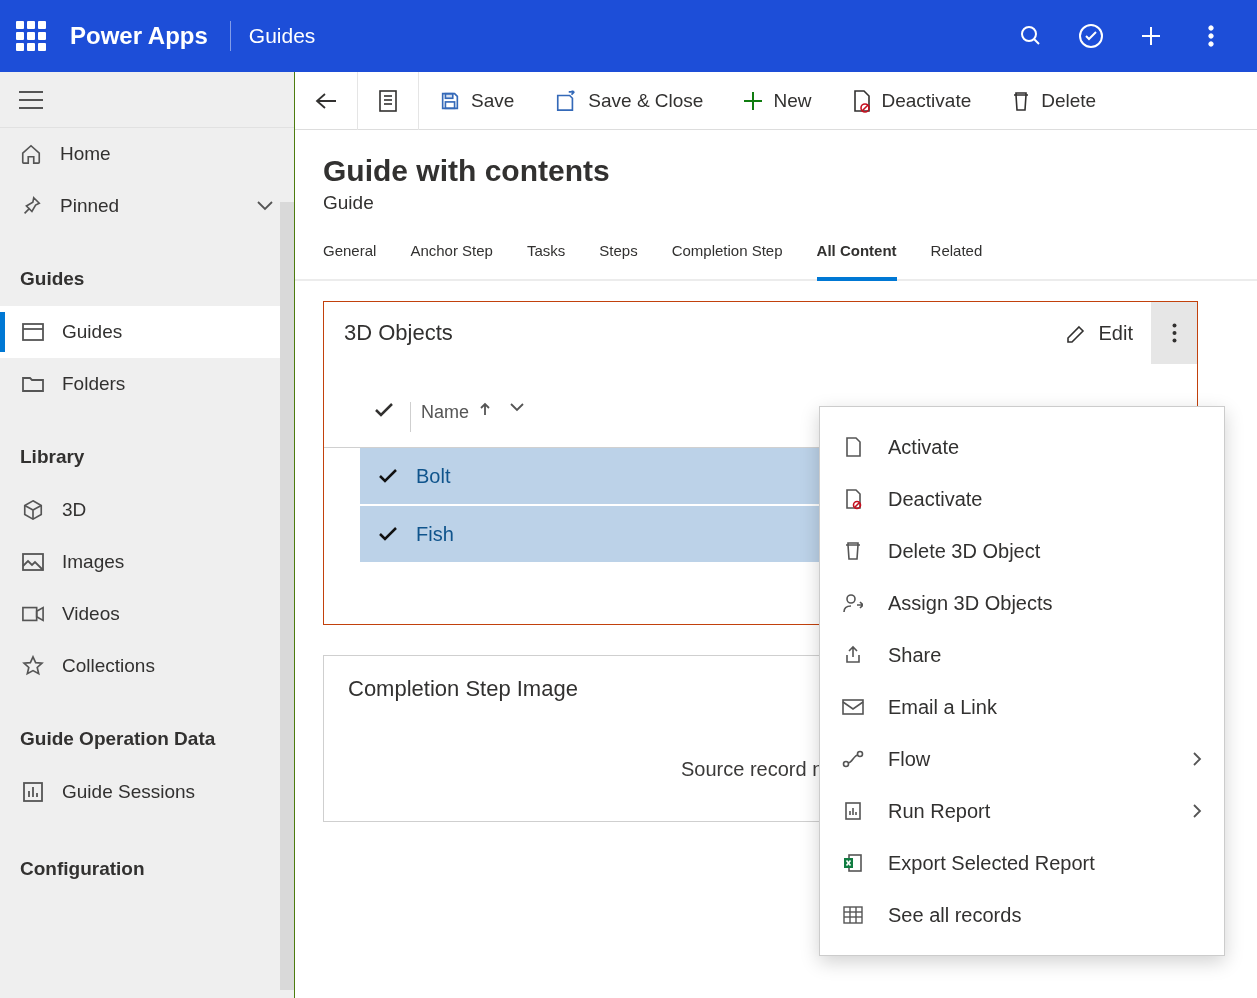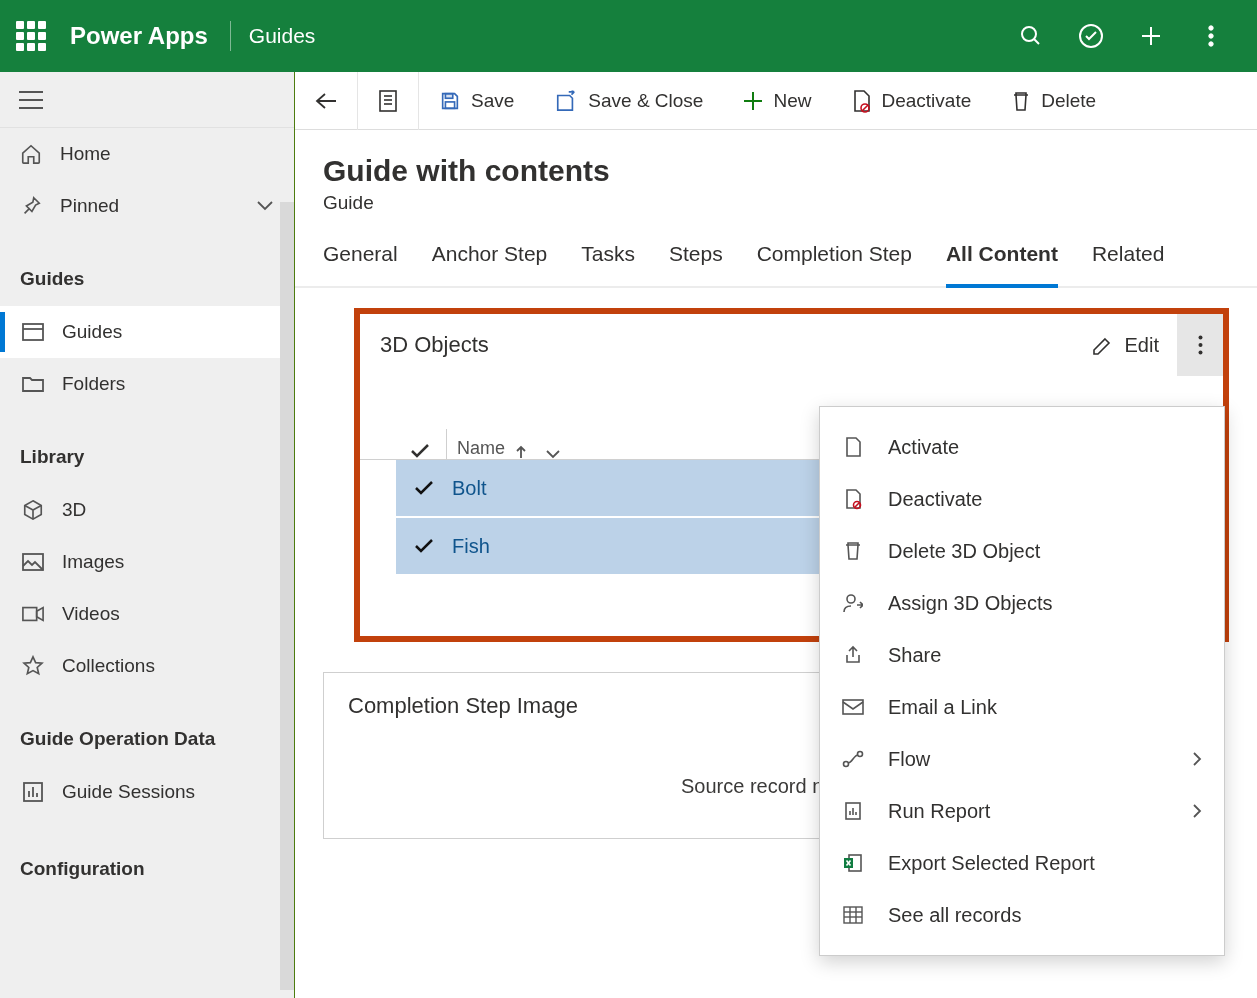--- a/index.html
+++ b/index.html
@@ -1,21 +1,21 @@
 <!DOCTYPE html>
 <html><head>
 <meta charset="utf-8">
 <style>
   * { box-sizing: border-box; margin: 0; padding: 0; font-family: "Segoe UI", -apple-system, BlinkMacSystemFont, sans-serif; }
   html, body { width: 1257px; height: 998px; overflow: hidden; background:#fff; }
 
   
   .header {
     height: 72px;
-    background: #15803d;
+    background: #1d4ed8;
     color: #fff;
     display: flex;
     align-items: center;
     padding: 0 16px;
   }
   .waffle {
     width: 30px; height: 30px;
     display: grid; grid-template-columns: repeat(3,1fr); grid-template-rows: repeat(3,1fr);
     gap: 3px;
     margin-right: 24px;
@@ -79,44 +79,43 @@
   }
   .cmd-vsep { width:1px; height:58px; background:#e5e5e5; }
   .cmdbar-more { margin-left:6px; width:40px; justify-content:center; }
 
   
   .rec-head { padding: 24px 28px 0 28px; }
   .rec-title { font-size:30px; font-weight:700; color:#323130; }
   .rec-entity { font-size:19px; color:#323130; margin-top:4px; }
 
   
-  .tabs { display:flex; gap:34px; padding: 28px 28px 0 28px; font-size:21px; color:#323130; border-bottom:2px solid #ececec; }
+  .tabs { display:flex; gap:34px; padding: 28px 28px 0 28px; font-size:15px; color:#323130; border-bottom:2px solid #ececec; }
   .tab { padding-bottom:18px; cursor:pointer; white-space:nowrap; }
   .tab.active { font-weight:700; border-bottom:4px solid #0078d4; margin-bottom:-2px; }
 
   
   .card-wrap { padding:0 0 0 28px; margin-top:8px; }
   .subgrid {
-    border:6px solid #c2410c; margin-top:12px; width: 875px;
+    border:1px solid #c2410c; margin-top:12px; width: 875px;
     position:relative;
-    margin-left:31px;
   }
   .subgrid-head {
     display:flex; align-items:center; height:62px; padding:0 20px;
     font-size:22px; color:#323130;
   }
   .subgrid-head .spacer{flex:1;}
   .subgrid-edit { display:flex; align-items:flex-end; gap:14px; font-size:20px; cursor:pointer; padding:0 8px; }
   .subgrid-more {
     width:46px; height:62px; display:flex; align-items:center; justify-content:center;
     background:#e6e6e6; cursor:pointer; margin-left:10px; margin-right:-20px;
   }
 
   .grid-colhead {
-    display:flex; align-items:flex-end; height:46px; margin-top:38px;
+    display:flex; align-items:flex-start; height:46px; margin-top:38px;
     border-bottom:1px solid #d0d0d0; padding-left:44px; color:#555; font-size:18px;
   }
   .grid-colhead .col-check { width:32px; display:flex; justify-content:center; }
   .grid-colhead .vline { width:1px; height:30px; background:#cfcfcf; margin:0 10px; }
   .grid-colhead .sort { margin-left:10px; color:#666; }
   .grid-colhead .chev { margin-left:18px; color:#666; }
 
   .grid-row {
     display:flex; align-items:center; height:58px;
     background:#bcd2e8; border-bottom:2px solid #fff;

